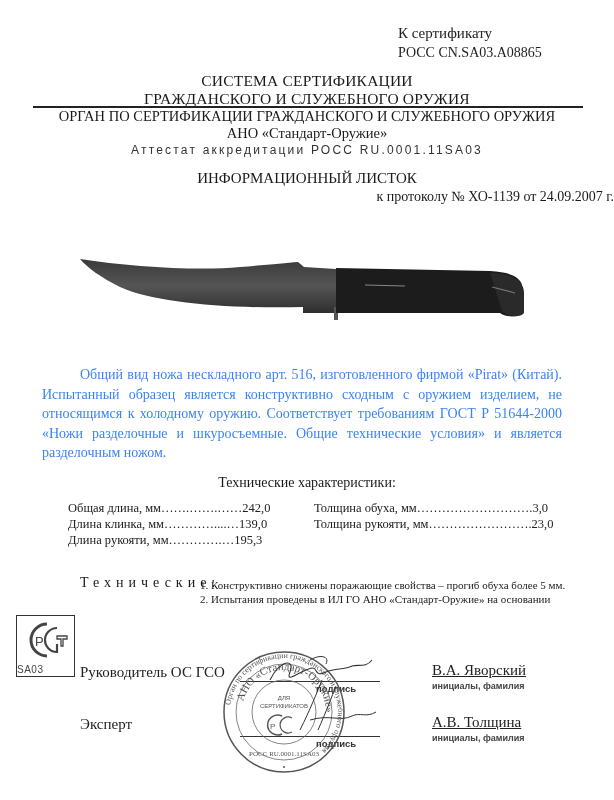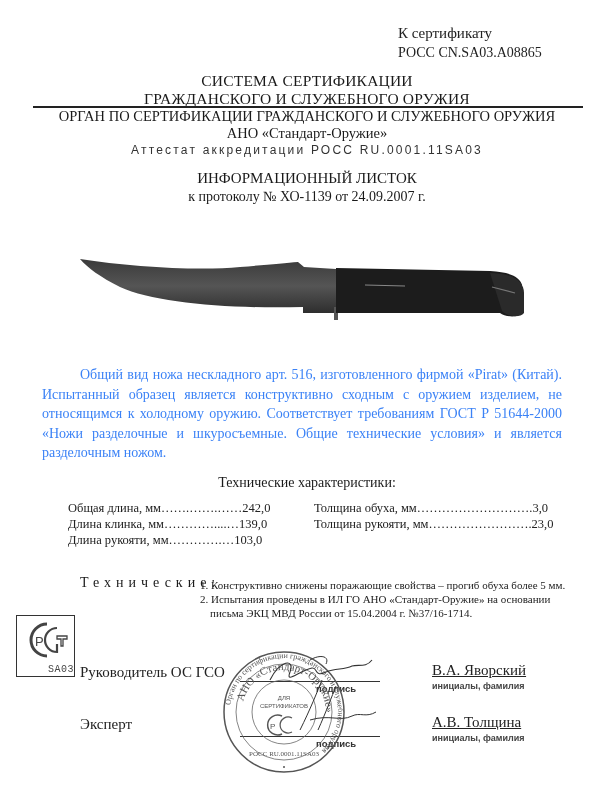--- a/index.html
+++ b/index.html
@@ -11,36 +11,36 @@
   .abs { position: absolute; }
   .cert-ref { left: 398px; top: 24px; font-size: 15px; line-height: 19px; color: #222; }
   .cert-ref .num { font-size: 14px; }
   .center { left: 0; width: 614px; text-align: center; }
   .h-sys { top: 72px; font-size: 15.5px; line-height: 18px; letter-spacing: 0.2px; }
   .hr-thick { left: 33px; top: 106px; width: 550px; height: 2px; background: #222; }
   .h-org { top: 108px; font-size: 14.5px; line-height: 17px; }
   .h-ano { top: 125px; font-size: 14.5px; line-height: 17px; }
   .h-att { top: 143px; font-size: 12px; line-height: 15px; letter-spacing: 2.2px; font-family: "Liberation Sans", sans-serif; color: #333;}
   .h-info { top: 170px; font-size: 15px; line-height: 17px; }
-  .h-proto { top: 188px; font-size: 14px; line-height: 17px; }
+  .h-proto { top: 188px; font-size: 14px; line-height: 17px; text-align: right; }
   .knife { left: 60px; top: 225px; width: 500px; height: 95px; }
   .para {
     left: 42px; top: 365px; width: 520px; font-size: 14px; line-height: 19.5px;
     text-align: justify; text-indent: 38px; color: #3b82f6;
   }
   .tech-title { top: 475px; font-size: 14px; }
   .spec-col { top: 500px; font-size: 12.5px; line-height: 16px; color: #222; margin-left: 22px; }
   .spec-left { left: 46px; }
   .spec-right { left: 292px; }
   .spec-row { white-space: nowrap; }
   .notes-label { left: 80px; top: 575px; font-size: 14px; letter-spacing: 5px; font-family: "Liberation Serif", serif; }
   .notes-list { left: 200px; top: 578px; font-size: 11px; line-height: 14px; color: #222; }
   .notes-list .indent { padding-left: 10px; }
   .logo { left: 16px; top: 615px; width: 57px; height: 60px; border: 1px solid #333; }
-  .logo-text { position: absolute; bottom: 1px; left: 0; width: 100%; text-align: right; font-family: Liberation Mono, monospace; font-size: 10px; color: #444; letter-spacing: 0.5px; }
+  .logo-text { position: absolute; bottom: 1px; left: 0; width: 100%; text-align: left; font-family: Liberation Sans, sans-serif; font-size: 10px; color: #444; letter-spacing: 0.5px; }
   .sig-role { font-size: 15px; color: #222; }
   .role1 { left: 80px; top: 664px; }
   .role2 { left: 80px; top: 716px; }
   .sig-line { height: 1px; background: #333; }
   .sl1 { left: 240px; top: 681px; width: 140px; }
   .sl2 { left: 240px; top: 736px; width: 140px; }
   .sig-caption { font-size: 9.5px; font-family: "Liberation Sans", sans-serif; font-weight: bold; color: #333; }
   .cap1 { left: 316px; top: 683px; }
   .cap2 { left: 316px; top: 738px; }
   .name { font-size: 15px; text-decoration: underline; color: #222; }
@@ -88,32 +88,31 @@
   <line x1="432" y1="62" x2="455" y2="68" stroke="#777" stroke-width="1.2"></line>
 </svg>
 
 <div class="abs para">Общий вид ножа нескладного арт. 516, изготовленного фирмой «Pirat» (Китай). Испытанный образец является конструктивно сходным с оружием изделием, не относящимся к холодному оружию. Соответствует требованиям ГОСТ Р 51644-2000 «Ножи разделочные и шкуросъемные. Общие технические условия» и является разделочным ножом.</div>
 
 <div class="abs center tech-title">Технические характеристики:</div>
 
 <div class="abs spec-col spec-left">
   <div class="spec-row"><span>Общая длина, мм…….…….……</span><span>242,0</span></div>
   <div class="spec-row"><span>Длина клинка, мм…………....…</span><span>139,0</span></div>
-  <div class="spec-row"><span>Длина рукояти, мм………….…</span><span>103,0</span></div>
+  <div class="spec-row"><span>Длина рукояти, мм………….…</span><span>195,3</span></div>
 </div>
 <div class="abs spec-col spec-right">
   <div class="spec-row"><span>Толщина обуха, мм……………………….</span><span>3,0</span></div>
   <div class="spec-row"><span>Толщина рукояти, мм…………………….</span><span>23,0</span></div>
 </div>
 
 <div class="abs notes-label">Технические:</div>
 <div class="abs notes-list">
   <div>1. Конструктивно снижены поражающие свойства – прогиб обуха более 5 мм.</div>
   <div>2. Испытания проведены в ИЛ ГО АНО «Стандарт-Оружие» на основании</div>
-  <div class="indent">письма ЭКЦ МВД России от 15.04.2004 г. №37/16-1714.</div>
 </div>
 
 <div class="abs logo">
   <svg width="57" height="46" viewBox="0 0 57 46">
     <path d="M30,8 A16,16 0 1,0 30,40" fill="none" stroke="#444" stroke-width="3"></path>
     <path d="M40,12 A12,12 0 1,0 40,36 L40,28" fill="none" stroke="#444" stroke-width="2.2"></path>
     <text x="18" y="30" font-family="Liberation Sans, sans-serif" font-size="13" fill="#444">Р</text>
     <path d="M40,20 L50,20 L50,23 L46,23 L46,30 L44,30 L44,23 L40,23 Z" fill="none" stroke="#444" stroke-width="1.3"></path>
   </svg>
   <div class="logo-text">SA03</div>

